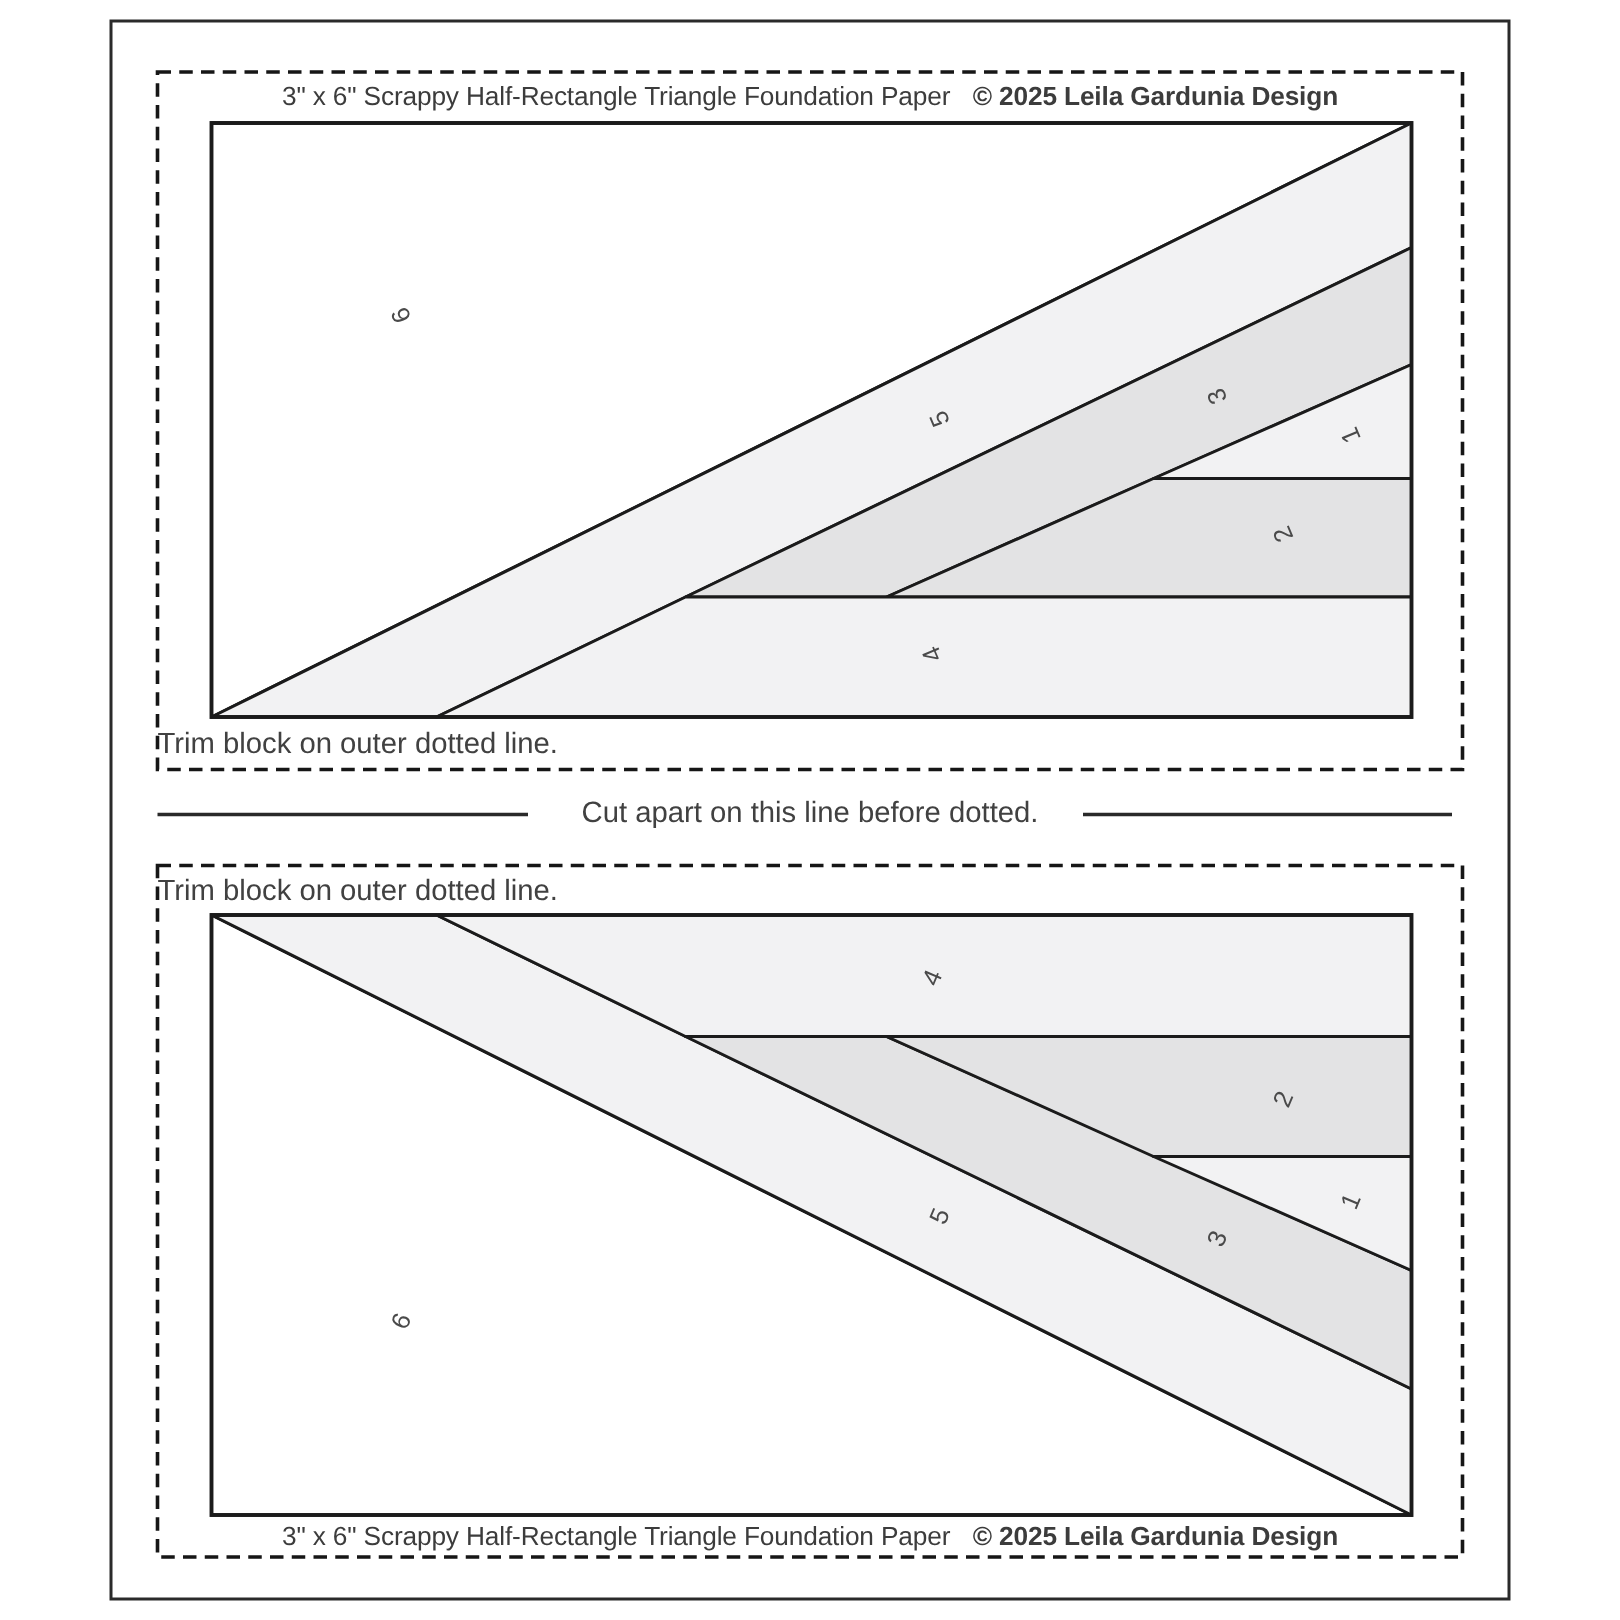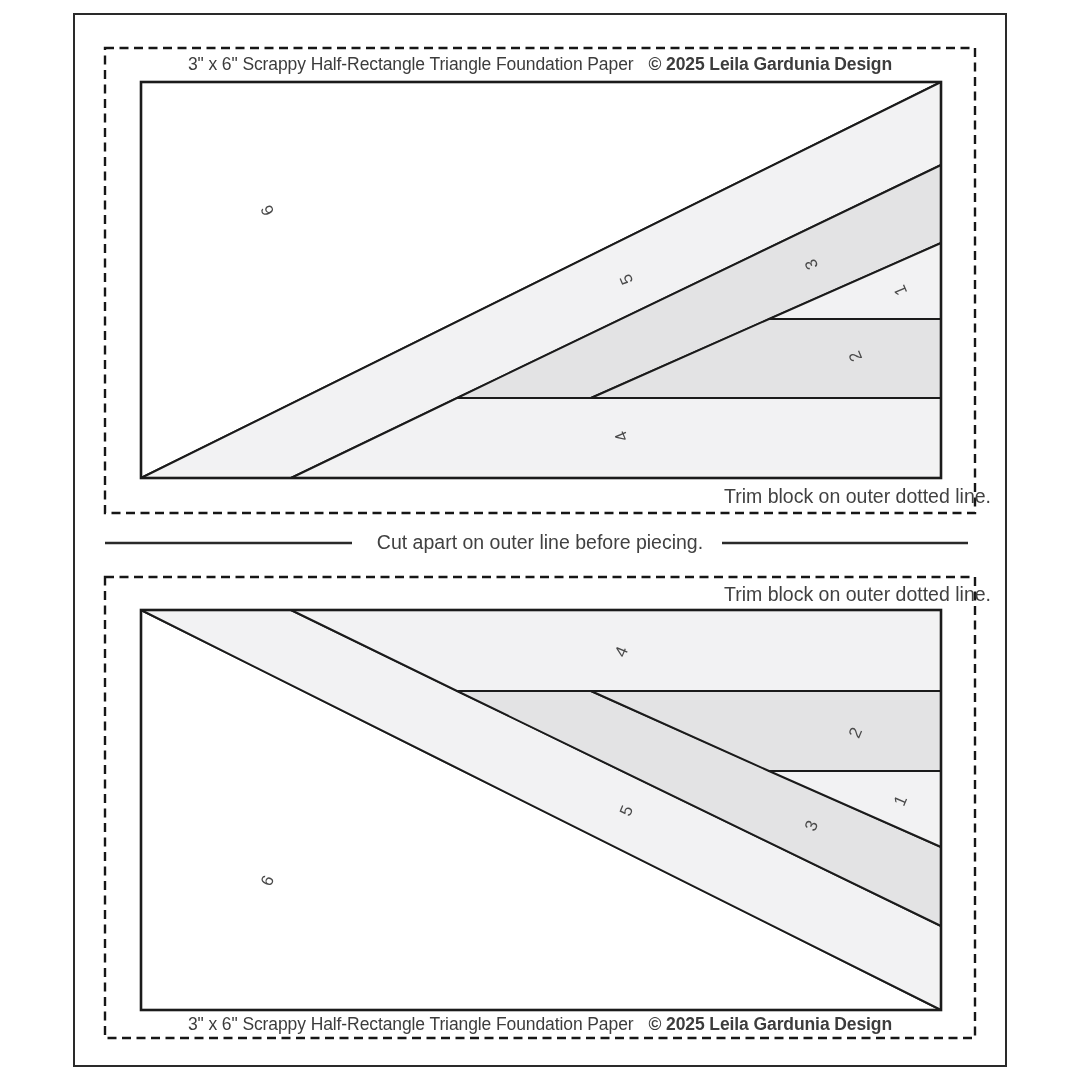--- a/index.html
+++ b/index.html
@@ -7,21 +7,21 @@
     position:relative;width:1080px;height:1080px;background:#ffffff;
     font-family:"Liberation Sans", sans-serif;overflow:hidden;
   }
   .layer{position:absolute;left:0;top:0;}
   
   .txt{position:absolute;color:#3c3c3c;white-space:nowrap;}
   .block-title{left:105px;width:870px;text-align:center;font-size:17.5px;letter-spacing:-0.1px;}
   .block-title .cp{display:inline-block;margin-left:15px;font-weight:bold;}
   .title-top{top:54px;}
   .title-bottom{top:1014px;}
-  .trim-note{left:121px;width:870px;text-align:right;font-size:19.5px;color:#414141;}
+  .trim-note{left:105px;width:870px;text-align:left;font-size:19.5px;color:#414141;}
   .trim-top{top:485px;}
   .trim-bottom{top:583px;}
   .cut-note{left:0;width:1080px;text-align:center;font-size:19.5px;color:#414141;top:531px;}
   
   .num{
     position:absolute;font-size:17px;color:#4a4a4a;
     transform:translate(-50%,-50%) rotate(var(--r));
   }
   .rt{--r:-113deg;} .rb{--r:-67deg;}
   .n6t{left:268px;top:210px;} .n5t{left:627px;top:279px;} .n3t{left:812px;top:264px;}
@@ -73,21 +73,21 @@
       <rect class="frame" x="141" y="610" width="800" height="400"></rect>
     </g>
   </svg>
 
   <div class="txt block-title title-top">
     <span>3" x 6" Scrappy Half-Rectangle Triangle Foundation Paper</span><span class="cp">© 2025 Leila Gardunia Design</span>
   </div>
 
   <div class="txt trim-note trim-top">Trim block on outer dotted line.</div>
 
-  <div class="txt cut-note">Cut apart on outer line before piecing.</div>
+  <div class="txt cut-note">Cut apart on this line before dotted.</div>
 
   <div class="txt trim-note trim-bottom">Trim block on outer dotted line.</div>
 
   <div class="txt block-title title-bottom">
     <span>3" x 6" Scrappy Half-Rectangle Triangle Foundation Paper</span><span class="cp">© 2025 Leila Gardunia Design</span>
   </div>
 
   <div class="num rt n6t">6</div>
   <div class="num rt n5t">5</div>
   <div class="num rt n3t">3</div>

